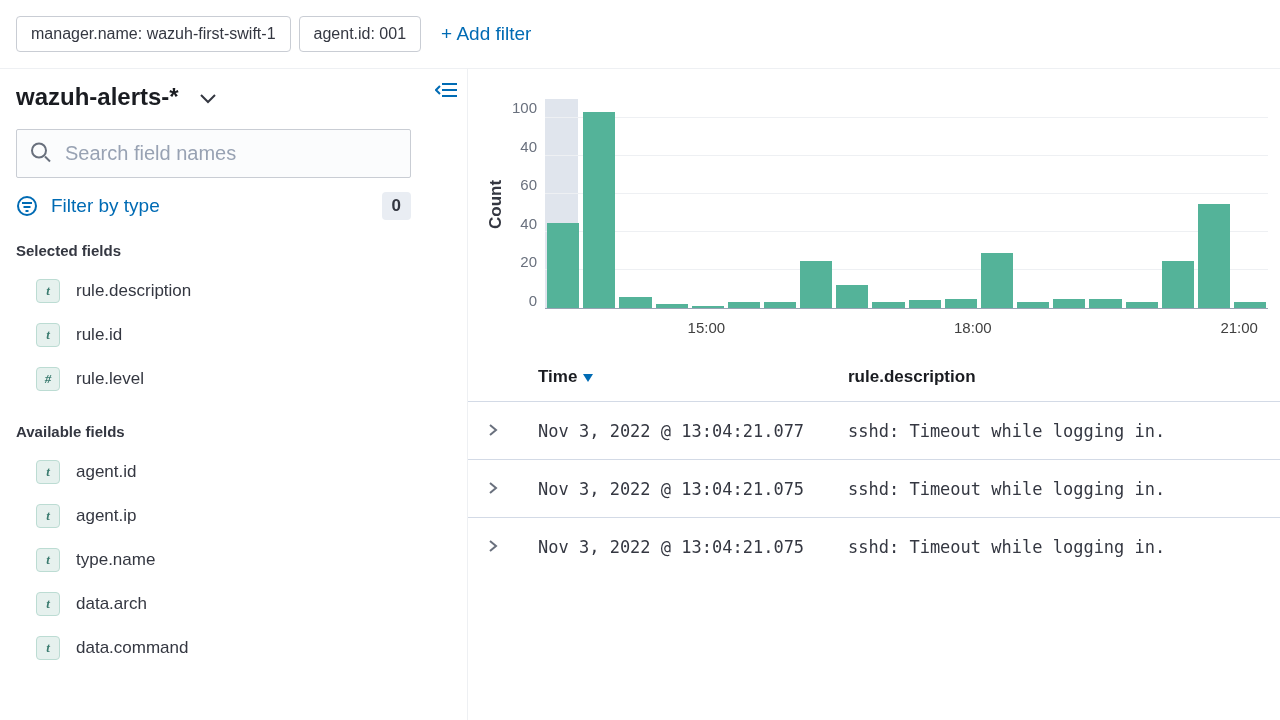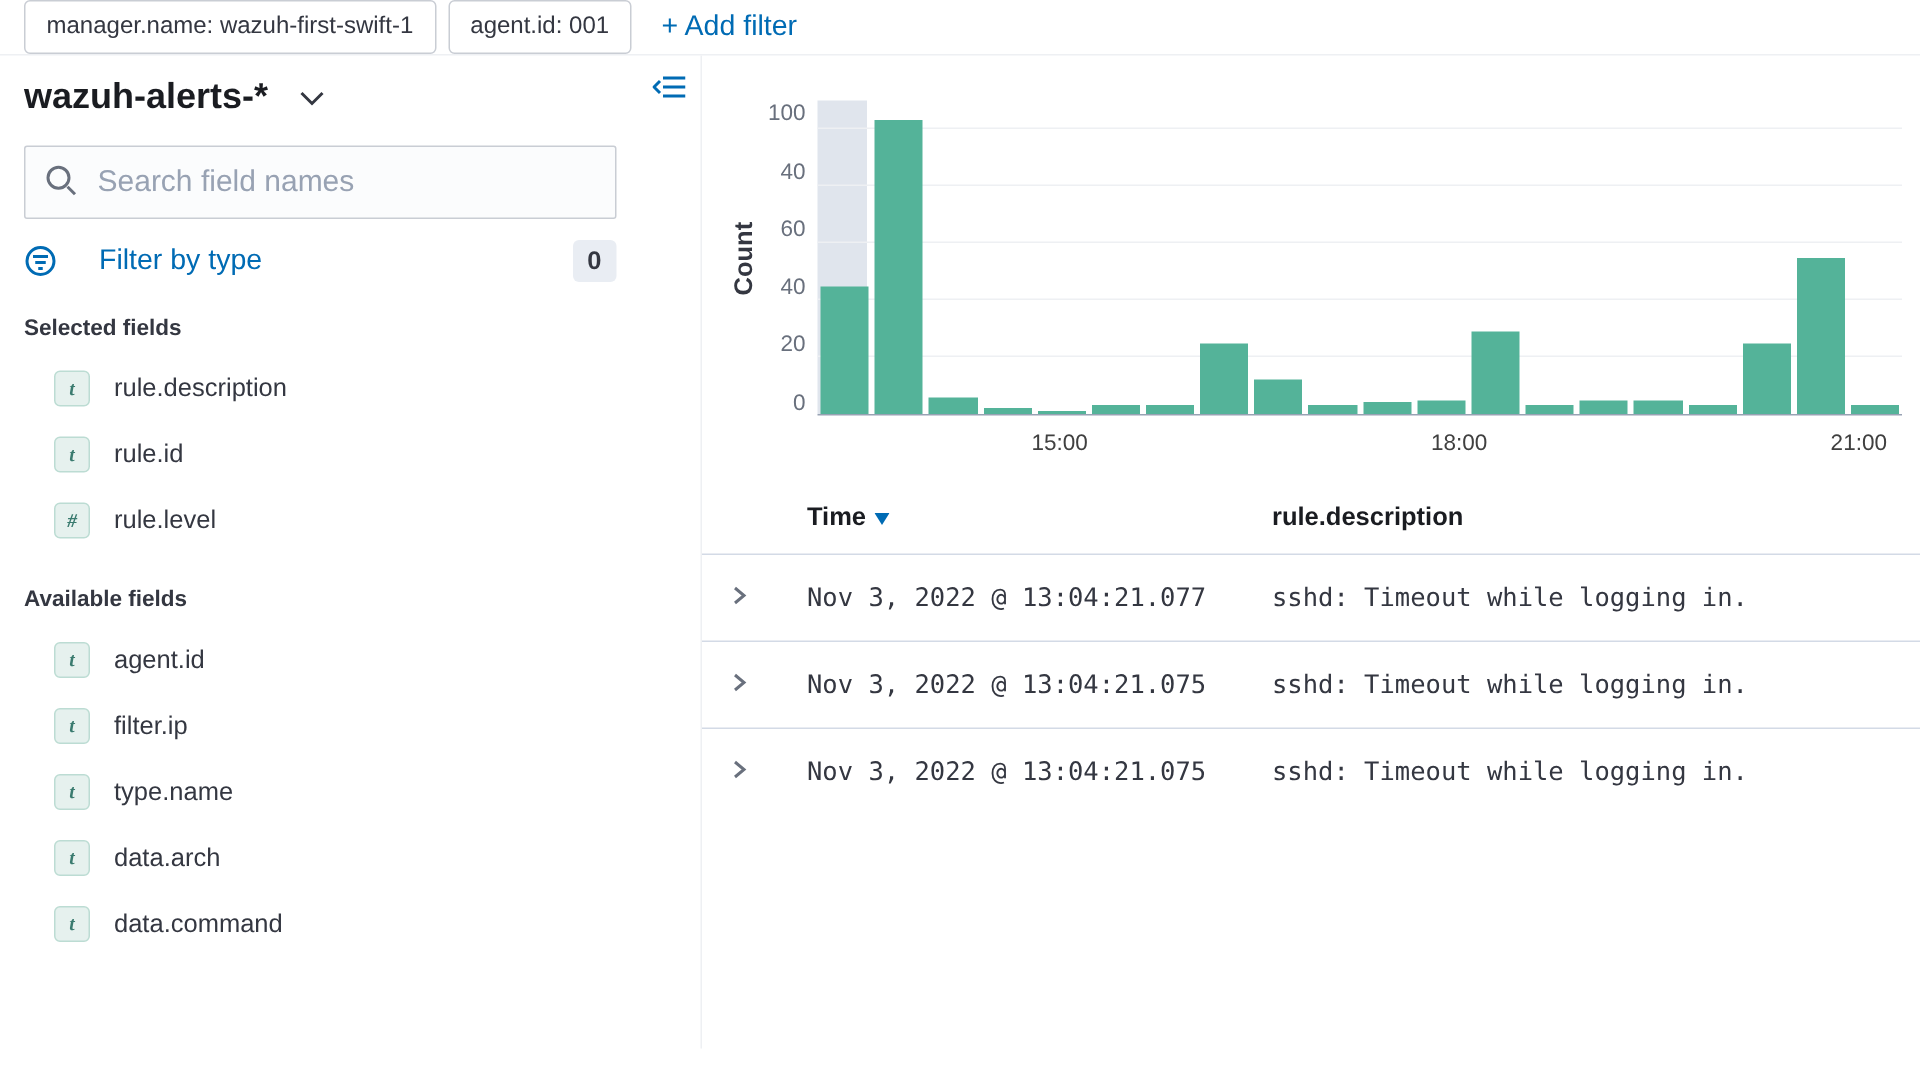--- a/index.html
+++ b/index.html
@@ -1,36 +1,36 @@
 <!DOCTYPE html>
 <html><head>
 <meta charset="utf-8">
 <style>
 * { box-sizing: border-box; margin: 0; padding: 0; }
 body { font-family: -apple-system, BlinkMacSystemFont, "Segoe UI", Helvetica, Arial, sans-serif; font-size: 14px; color: #343741; background: #fff; width: 1280px; height: 720px; overflow: hidden; }
 
-.filter-bar { display: flex; align-items: center; gap: 8px; padding: 0 16px; border-bottom: 1px solid #eef0f3; }
+.filter-bar { display: flex; align-items: center; gap: 8px; padding: 16px 16px; border-bottom: 1px solid #eef0f3; }
 .filter-pill { border: 1px solid #c9cdd4; border-radius: 4px; padding: 8px 14px; font-size: 16px; color: #343741; background: #fff; cursor: pointer; }
 .add-filter { color: #006bb4; font-size: 19px; font-weight: 500; margin-left: 12px; cursor: pointer; }
 
 .main { display: flex; height: calc(100% - 58px); }
 .sidebar { width: 468px; padding: 14px 16px 0 16px; position: relative; border-right: 1px solid #eef0f3; }
 .collapse-icon { position: absolute; top: 12px; right: 10px; color: #006bb4; cursor: pointer; }
 
 .index-row { display: flex; align-items: center; gap: 20px; margin-bottom: 18px; cursor: pointer; text-align: center; }
 .index-name { font-size: 24px; font-weight: 700; color: #1a1c21; }
 .chevron { font-size: 20px; color: #343741; }
 
 .search-wrap { position: relative; width: 395px; margin-bottom: 14px; }
 .search-input { width: 100%; padding: 12px 14px 12px 48px; border: 1px solid #c9cdd4; border-radius: 2px; font-size: 20px; color: #343741; background: #fbfcfd; }
 .search-input::placeholder { color: #98a2b3; }
 .search-icon { position: absolute; left: 14px; top: 50%; transform: translateY(-50%); color: #69707d; }
 
 .filter-type-row { display: flex; align-items: center; width: 395px; }
-.filter-type-left { display: flex; align-items: center; gap: 28px; color: #006bb4; cursor: pointer; justify-content: space-between; }
+.filter-type-left { display: flex; align-items: center; gap: 13px; color: #006bb4; cursor: pointer; justify-content: space-between; }
 .filter-type-text { font-size: 19px; font-weight: 500; }
 .filter-count { margin-left: auto; background: #e9edf3; border-radius: 4px; padding: 4px 10px; font-size: 17px; font-weight: 700; color: #343741; }
 
 .section-title { font-size: 15px; font-weight: 600; color: #343741; margin-top: 22px; margin-bottom: 10px; }
 
 .field-list { list-style: none; }
 .field-item { display: flex; align-items: center; gap: 16px; padding: 10px 4px 10px 20px; cursor: pointer; }
 .type-badge { width: 24px; height: 24px; border-radius: 4px; display: flex; align-items: center; justify-content: center; font-size: 13px; font-weight: 700; }
 .type-t { background: #e6f1ee; color: #3a7b6f; border: 1px solid #bcdcd3; font-style: italic; font-family: Georgia, serif; }
 .type-n { background: #e6f1ee; color: #3a7b6f; border: 1px solid #bcdcd3; font-style: italic; font-family: Georgia, serif; }
@@ -131,21 +131,21 @@
       </ul>
 
     <div class="section-title">Available fields</div>
     <ul class="field-list" id="available-fields">
         <li class="field-item">
           <span class="type-badge type-t">t</span>
           <span class="field-name">agent.id</span>
         </li>
         <li class="field-item">
           <span class="type-badge type-t">t</span>
-          <span class="field-name">filter.ip</span>
+          <span class="field-name">agent.ip</span>
         </li>
         <li class="field-item">
           <span class="type-badge type-t">t</span>
           <span class="field-name">type.name</span>
         </li>
         <li class="field-item">
           <span class="type-badge type-t">t</span>
           <span class="field-name">data.arch</span>
         </li>
         <li class="field-item">

